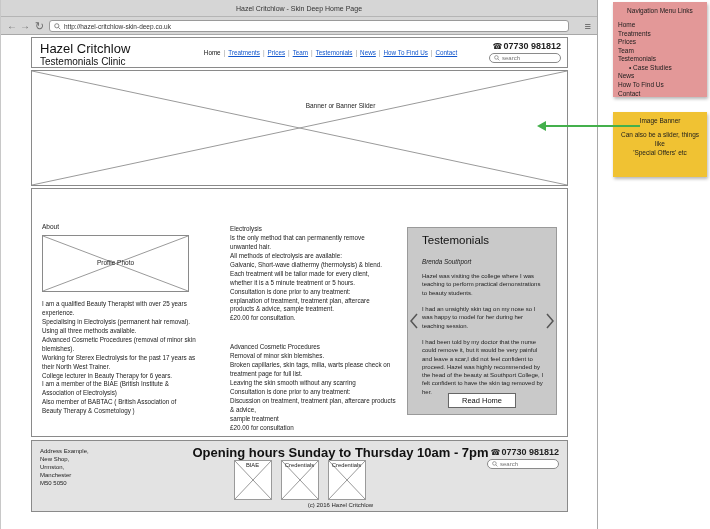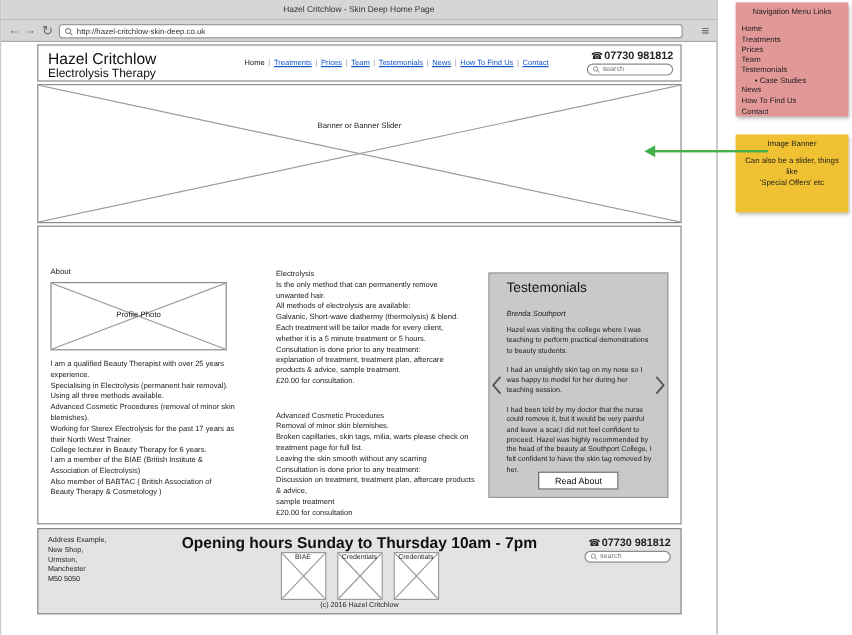--- a/index.html
+++ b/index.html
@@ -11,21 +11,21 @@
   .titlebar { position:absolute; left:0; top:0; width:100%; height:17px; background:#d6d6d6; border-bottom:1px solid #b5b5b5; text-align:center; font-size:7px; color:#333; line-height:17px; }
   .toolbar { position:absolute; left:0; top:17px; width:100%; height:18px; background:#d6d6d6; border-bottom:1px solid #a8a8a8; }
   .tool-btn { position:absolute; top:1px; font-size:10px; color:#6e6e6e; font-weight:bold; cursor:default; line-height:16px; }
   .btn-back { left:6px; } .btn-fwd { left:19px; } .btn-refresh { left:34px; font-weight:normal; font-size:11px; }
   .btn-menu { right:6px; font-size:11px; color:#555; }
   .urlbar { position:absolute; left:48px; top:3px; width:520px; height:12px; background:#fff; border:1px solid #9a9a9a; border-radius:3px; display:flex; align-items:center; padding:0 4px; }
   .urlbar svg { flex:0 0 auto; margin-right:3px; }
   .urlbar input { border:none; outline:none; background:transparent; font-size:6.5px; color:#333; width:100%; font-family:inherit; }
 
   
-  .wf-box { position:absolute; border:1px solid #8a8a8a; background:#fff; }
+  .wf-box { position:absolute; border:1px solid #8a8a8a; background:#fff;padding-left:41px; }
   .page-header { left:30px; top:37px; width:537px; height:31px; }
   .logo { position:absolute; left:8px; top:4px; }
   .logo-1 { font-size:13px; color:#111; line-height:1.1; }
   .logo-2 { font-size:10px; color:#111; line-height:1.1; }
   .main-nav { position:absolute; left:152px; right:90px; top:11px; text-align:center; white-space:nowrap; font-size:6.3px; }
   .nav-sep { color:#999; margin:0 3px; }
   .nav-link { color:#1155cc; text-decoration:underline; cursor:pointer; }
   .nav-link.active { color:#111; text-decoration:none; }
   .header-right { position:absolute; right:6px; top:3px; width:78px; text-align:right; }
   .phone { font-size:9px; font-weight:bold; color:#222; white-space:nowrap; }
@@ -101,21 +101,21 @@
             <line x1="6.2" y1="6.2" x2="9" y2="9" stroke="#777" stroke-width="1.2"></line>
           </svg>
         <input type="text" value="http://hazel-critchlow-skin-deep.co.uk" style="">
       </div>
       <span class="tool-btn btn-menu">≡</span>
     </div>
 
     <div class="wf-box page-header">
       <div class="logo">
         <div class="logo-1">Hazel Critchlow</div>
-        <div class="logo-2">Electrolysis Therapy</div>
+        <div class="logo-2">Testemonials Clinic</div>
       </div>
       <div class="main-nav"><a class="nav-link active">Home</a><span class="nav-sep">|</span><a class="nav-link">Treatments</a><span class="nav-sep">|</span><a class="nav-link">Prices</a><span class="nav-sep">|</span><a class="nav-link">Team</a><span class="nav-sep">|</span><a class="nav-link">Testemonials</a><span class="nav-sep">|</span><a class="nav-link">News</a><span class="nav-sep">|</span><a class="nav-link">How To Find Us</a><span class="nav-sep">|</span><a class="nav-link">Contact</a></div>
       <div class="header-right">
         <div class="phone"><span class="ph-ic">☎</span><span>07730 981812</span></div>
         <div class="search-pill" style="margin-left:auto;">
           <svg width="6" height="6" viewBox="0 0 10 10">
               <circle cx="4" cy="4" r="3" fill="none" stroke="#888" stroke-width="1.3"></circle>
               <line x1="6.2" y1="6.2" x2="9" y2="9" stroke="#888" stroke-width="1.3"></line>
             </svg>
           <input type="text" placeholder="search" style="">
@@ -202,21 +202,21 @@
         <span class="chev chev-left">
             <svg width="8" height="16" viewBox="0 0 8 16">
               <polyline points="7,1 1,8 7,15"></polyline>
             </svg>
           </span>
         <span class="chev chev-right">
             <svg width="8" height="16" viewBox="0 0 8 16">
               <polyline points="1,1 7,8 1,15"></polyline>
             </svg>
           </span>
-        <button class="read-more">Read About</button>
+        <button class="read-more">Read Home</button>
       </div>
     </div>
 
     <div class="wf-box page-footer">
       <div class="addr">Address Example,
 New Shop,
 Urmston,
 Manchester
 M50 5050</div>
       <div class="hours">Opening hours Sunday to Thursday 10am - 7pm</div>

